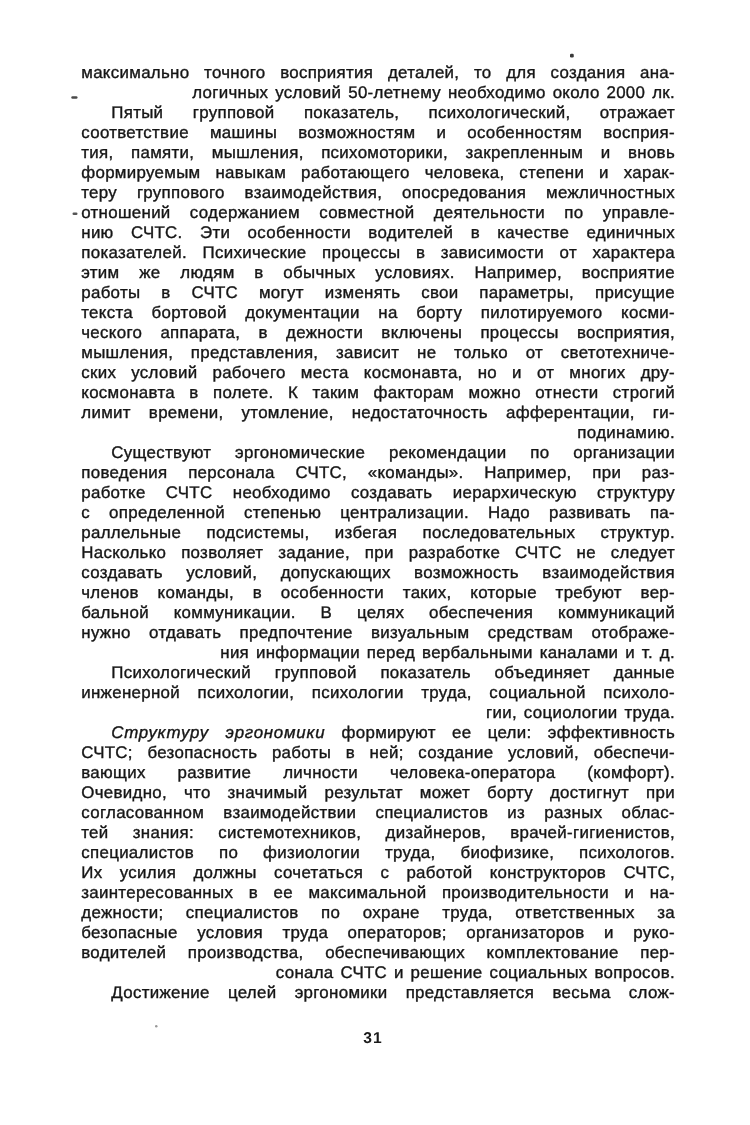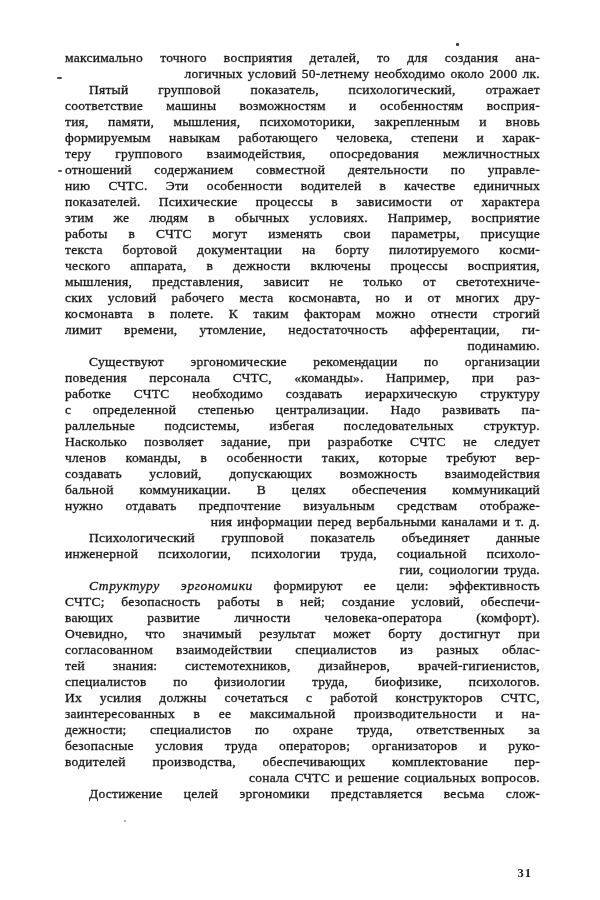--- a/index.html
+++ b/index.html
@@ -8,21 +8,21 @@
     width: 600px;
     height: 900px;
     background: #ffffff;
     overflow: hidden;
   }
   .page {
     position: relative;
     width: 600px;
     height: 752px;
     background: #ffffff;
-    font-family: Liberation Serif, serif;
+    font-family: Liberation Sans, sans-serif;
     color: #161616;
   }
   .text-block {
     position: absolute;
     left: 65px;
     top: 50px;
     width: 475px;
   }
   .line {
     font-size: 13.5px;
@@ -43,26 +43,25 @@
   }
   .it {
     font-style: italic;
     letter-spacing: 0.6px;
   }
   .page-number {
     position: absolute;
     left: 65px;
     top: 823px;
     width: 467px;
-    text-align: right;
+    text-align: center;
     font-size: 12.5px;
     font-weight: bold;
     letter-spacing: 1px;
     color: #1a1a1a;
-    margin-top: 43px;
   }
   .speck {
     position: absolute;
     background: #3a3a3a;
     border-radius: 1px;
   }
   .speck.s1 { left: 456px; top: 43px;  width: 3px; height: 3px; }
   .speck.s2 { left: 361px; top: 362px; width: 3px; height: 2px; }
   .speck.s3 { left: 57px;  top: 77px;  width: 5px; height: 2px; background: #4a4a4a; }
   .speck.s4 { left: 58px;  top: 170px; width: 4px; height: 2px; background: #555; }
@@ -91,22 +90,22 @@
       <div class="line j"><span>ских условий рабочего места космонавта, но и от многих дру-</span></div>
       <div class="line j"><span>космонавта в полете. К таким факторам можно отнести строгий</span></div>
       <div class="line j"><span>лимит времени, утомление, недостаточность афферентации, ги-</span></div>
       <div class="line"><span>подинамию.</span></div>
       <div class="line j ind"><span>Существуют эргономические рекомендации по организации</span></div>
       <div class="line j"><span>поведения персонала СЧТС, «команды». Например, при раз-</span></div>
       <div class="line j"><span>работке СЧТС необходимо создавать иерархическую структуру</span></div>
       <div class="line j"><span>с определенной степенью централизации. Надо развивать па-</span></div>
       <div class="line j"><span>раллельные подсистемы, избегая последовательных структур.</span></div>
       <div class="line j"><span>Насколько позволяет задание, при разработке СЧТС не следует</span></div>
+      <div class="line j"><span>создавать условий, допускающих возможность взаимодействия</span></div>
       <div class="line j"><span>членов команды, в особенности таких, которые требуют вер-</span></div>
-      <div class="line j"><span>создавать условий, допускающих возможность взаимодействия</span></div>
       <div class="line j"><span>бальной коммуникации. В целях обеспечения коммуникаций</span></div>
       <div class="line j"><span>нужно отдавать предпочтение визуальным средствам отображе-</span></div>
       <div class="line"><span>ния информации перед вербальными каналами и т. д.</span></div>
       <div class="line j ind"><span>Психологический групповой показатель объединяет данные</span></div>
       <div class="line j"><span>инженерной психологии, психологии труда, социальной психоло-</span></div>
       <div class="line"><span>гии, социологии труда.</span></div>
       <div class="line j ind"><span class="it">Структуру эргономики</span><span> формируют ее цели: эффективность</span></div>
       <div class="line j"><span>СЧТС; безопасность работы в ней; создание условий, обеспечи-</span></div>
       <div class="line j"><span>вающих развитие личности человека-оператора (комфорт).</span></div>
       <div class="line j"><span>Очевидно, что значимый результат может борту достигнут при</span></div>

